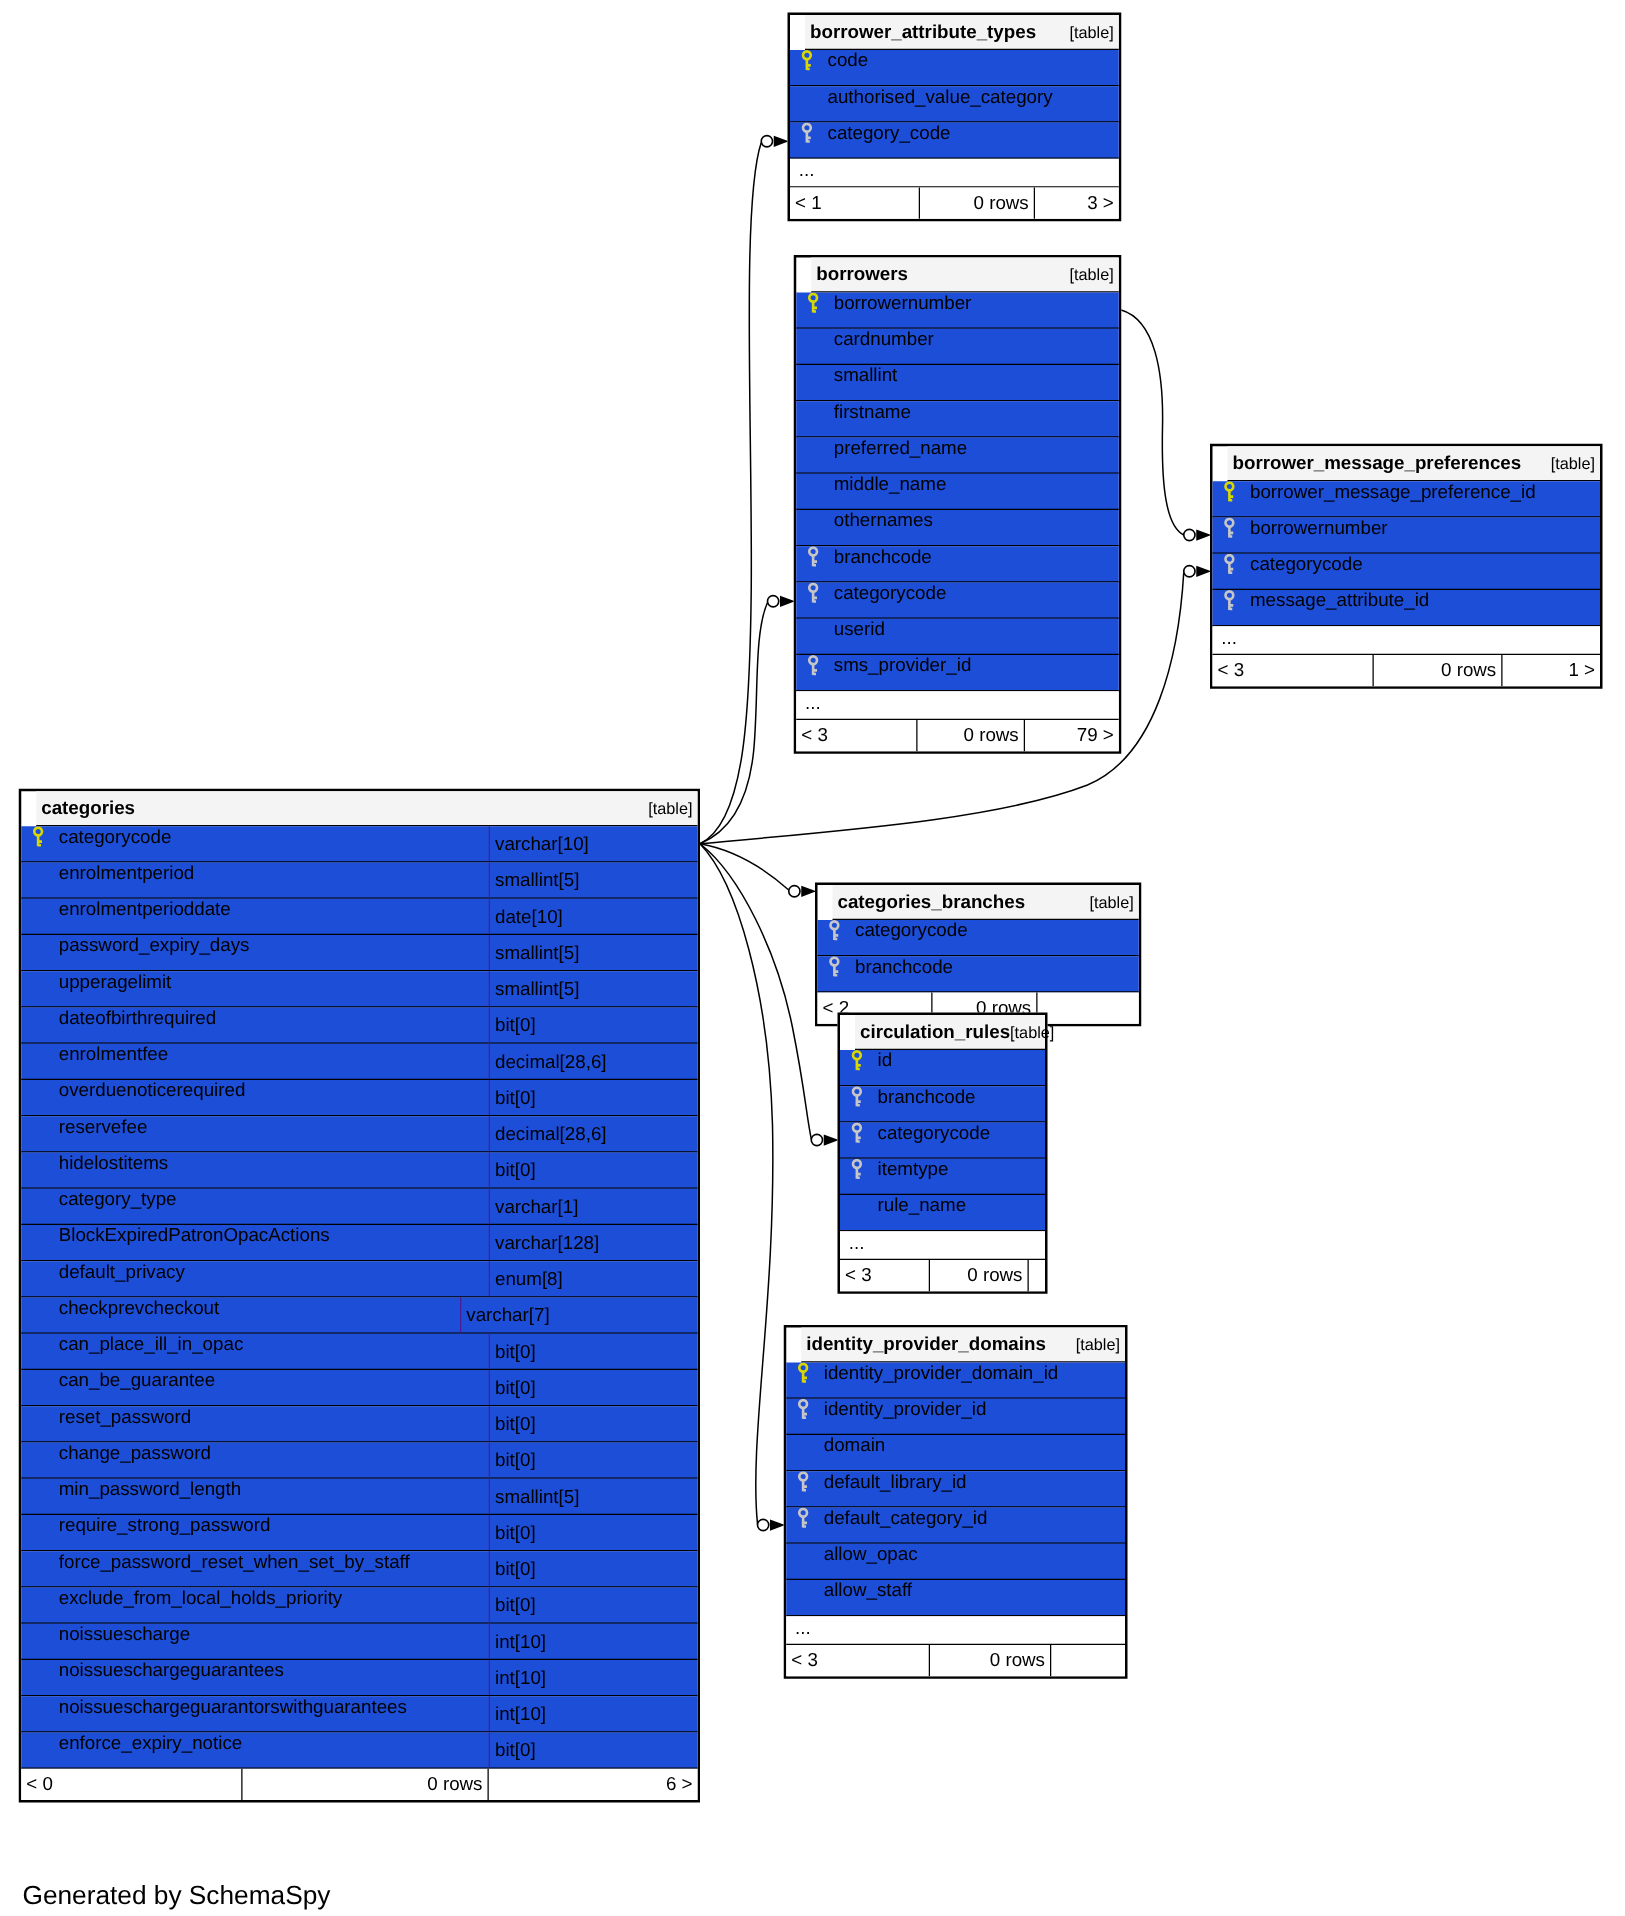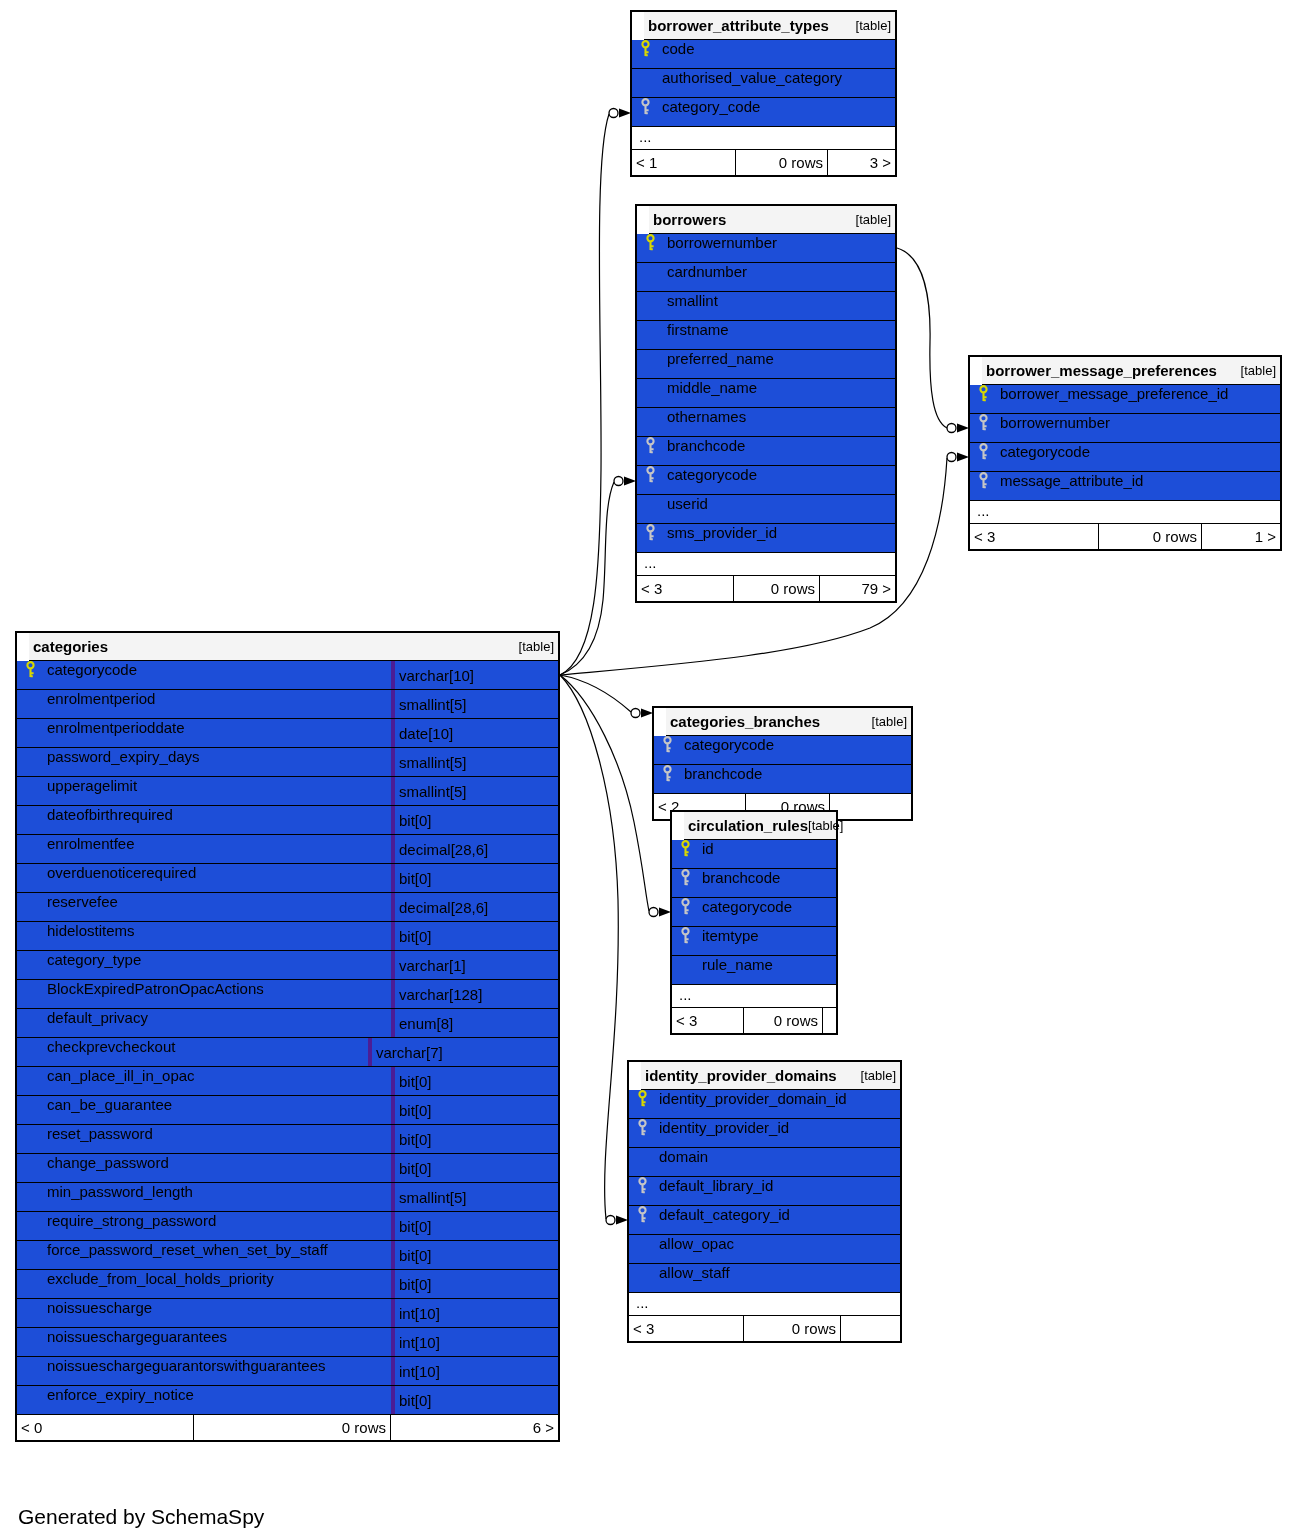--- a/index.html
+++ b/index.html
@@ -20,21 +20,21 @@
   }
   .t-name{font-weight:bold;font-size:15px;white-space:nowrap;}
   .t-tag{font-size:13px;white-space:nowrap;}
   .t-row{
     display:flex;align-items:flex-start;height:29px;border-bottom:1px solid #000;
     box-sizing:border-box;padding-left:8px;background:#1d4ed8;
   }
   .key-slot{width:22px;display:inline-flex;align-items:center;flex:none;}
   .col-name{font-size:15px;flex:1;white-space:nowrap;overflow:hidden;}
   .col-type{
-    font-size:15px;border-left:4px solid #4c1d95;align-self:stretch;
+    font-size:15px;border-left:1px solid #4c1d95;align-self:stretch;
     display:flex;align-items:center;padding-left:4px;box-sizing:border-box;
     flex:none;white-space:nowrap;
   }
   .t-ellipsis{
     height:23px;border-bottom:1px solid #000;font-size:15px;
     padding-left:7px;line-height:19px;box-sizing:border-box;background:#fff;
   }
   .t-footer{display:flex;height:25px;font-size:15px;background:#fff;}
   .t-footer span{
     display:inline-flex;align-items:center;box-sizing:border-box;

